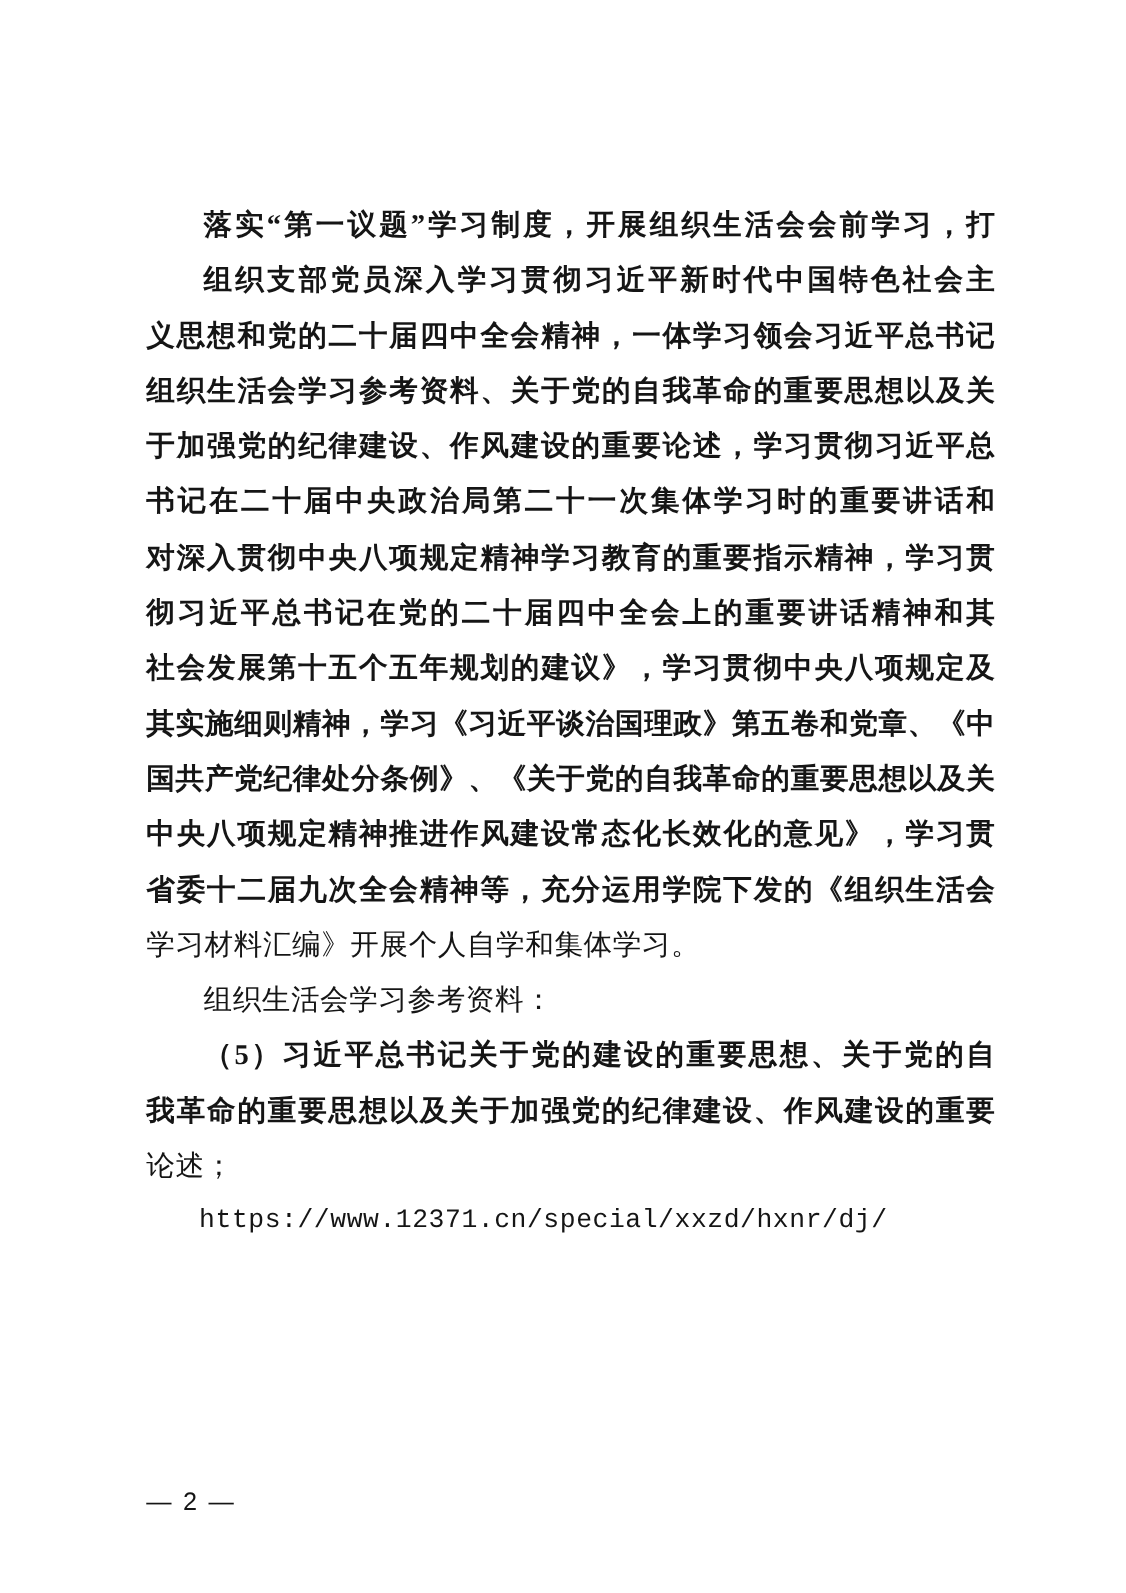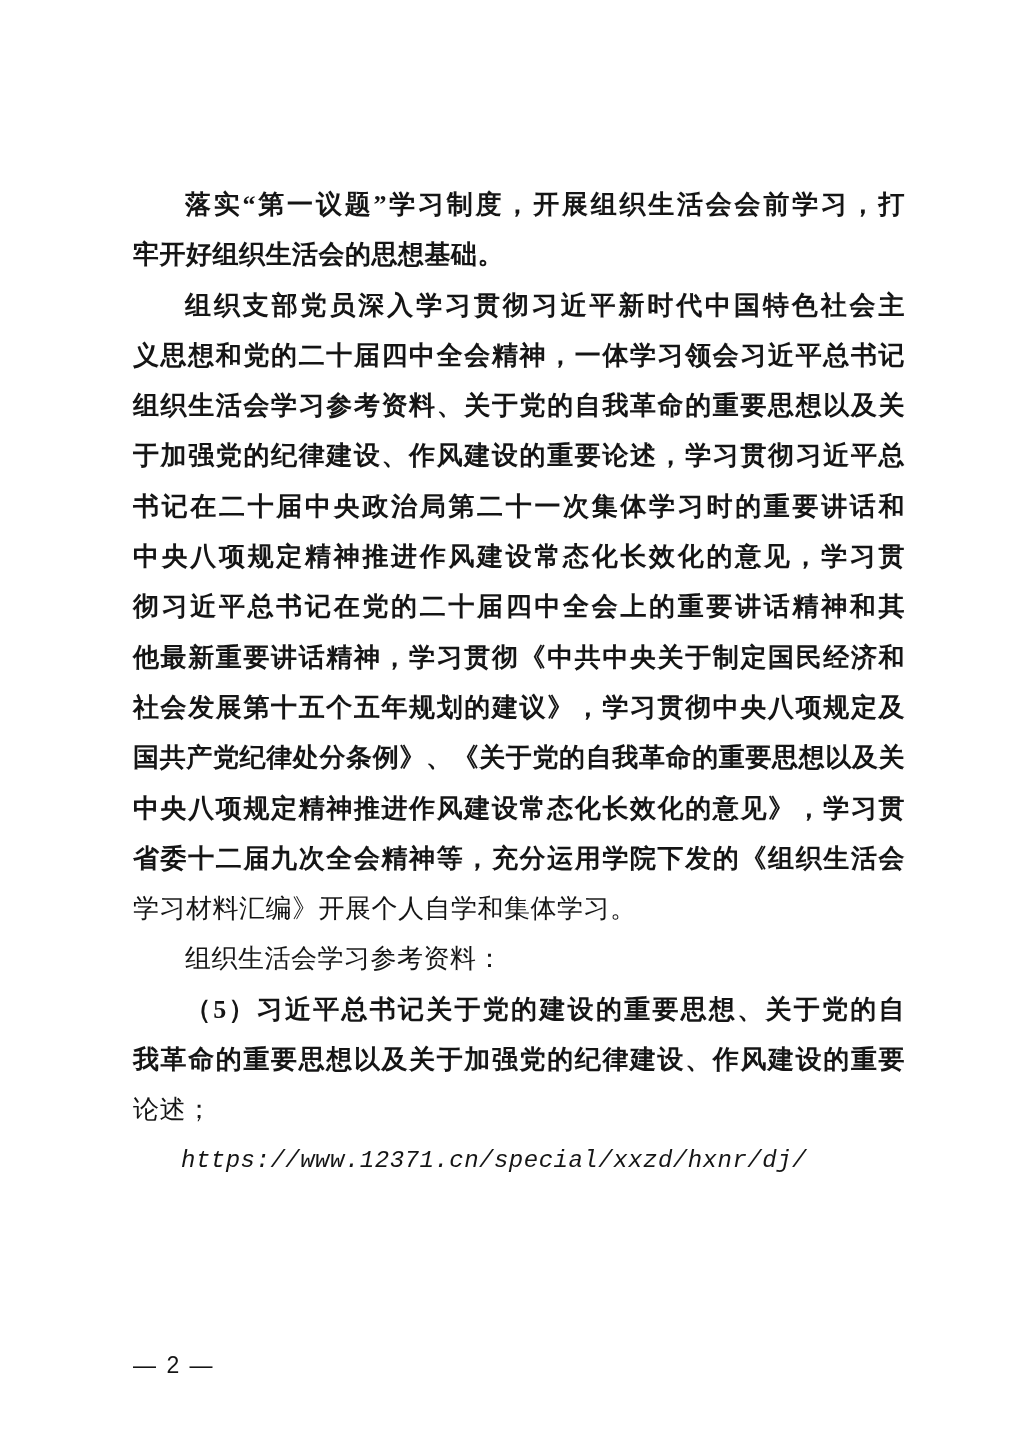--- a/index.html
+++ b/index.html
@@ -28,50 +28,48 @@
     white-space: nowrap;
   }
   .jl  { text-align-last: justify; white-space: normal; font-weight: bold; }
   .left { text-align: left; text-align-last: left; }
   .ind { text-indent: 2em; }
   .b   { font-weight: bold; }
   .url {
     font-family: "Liberation Mono", "DejaVu Sans Mono", monospace;
     font-size: 24px;
     letter-spacing: 0.5px;
-    font-style: italic;
   }
   .footer {
     position: absolute;
     left: 133px;
     top: 1352px;
     font-size: 23px;
     letter-spacing: 2px;
     color: #151515;
     font-family: "Liberation Sans", sans-serif;
   }
 </style>
 </head>
 <body>
 
 <div class="page">
   <div class="content">
 
     <div class="line b ind jl">落实“第一议题”学习制度，开展组织生活会会前学习，打</div>
-    <div class="line b left">牢开好组织生活会的思想基础。</div>
 
     <div class="line ind jl">组织支部党员深入学习贯彻习近平新时代中国特色社会主</div>
     <div class="line jl">义思想和党的二十届四中全会精神，一体学习领会习近平总书记</div>
     <div class="line jl">组织生活会学习参考资料、关于党的自我革命的重要思想以及关</div>
     <div class="line jl">于加强党的纪律建设、作风建设的重要论述，学习贯彻习近平总</div>
     <div class="line jl">书记在二十届中央政治局第二十一次集体学习时的重要讲话和</div>
-    <div class="line jl">中央八项规定精神推进作风建设常态化长效化的意见，学习贯</div>
+    <div class="line jl">对深入贯彻中央八项规定精神学习教育的重要指示精神，学习贯</div>
     <div class="line jl">彻习近平总书记在党的二十届四中全会上的重要讲话精神和其</div>
-    <div class="line jl">他最新重要讲话精神，学习贯彻《中共中央关于制定国民经济和</div>
     <div class="line jl">社会发展第十五个五年规划的建议》，学习贯彻中央八项规定及</div>
+    <div class="line jl">其实施细则精神，学习《习近平谈治国理政》第五卷和党章、《中</div>
     <div class="line jl">国共产党纪律处分条例》、《关于党的自我革命的重要思想以及关</div>
     <div class="line jl">中央八项规定精神推进作风建设常态化长效化的意见》，学习贯</div>
     <div class="line jl">省委十二届九次全会精神等，充分运用学院下发的《组织生活会</div>
     <div class="line left">学习材料汇编》开展个人自学和集体学习。</div>
 
     <div class="line ind left">组织生活会学习参考资料：</div>
 
     <div class="line ind jl">（5）习近平总书记关于党的建设的重要思想、关于党的自</div>
     <div class="line jl">我革命的重要思想以及关于加强党的纪律建设、作风建设的重要</div>
     <div class="line left">论述；</div>

